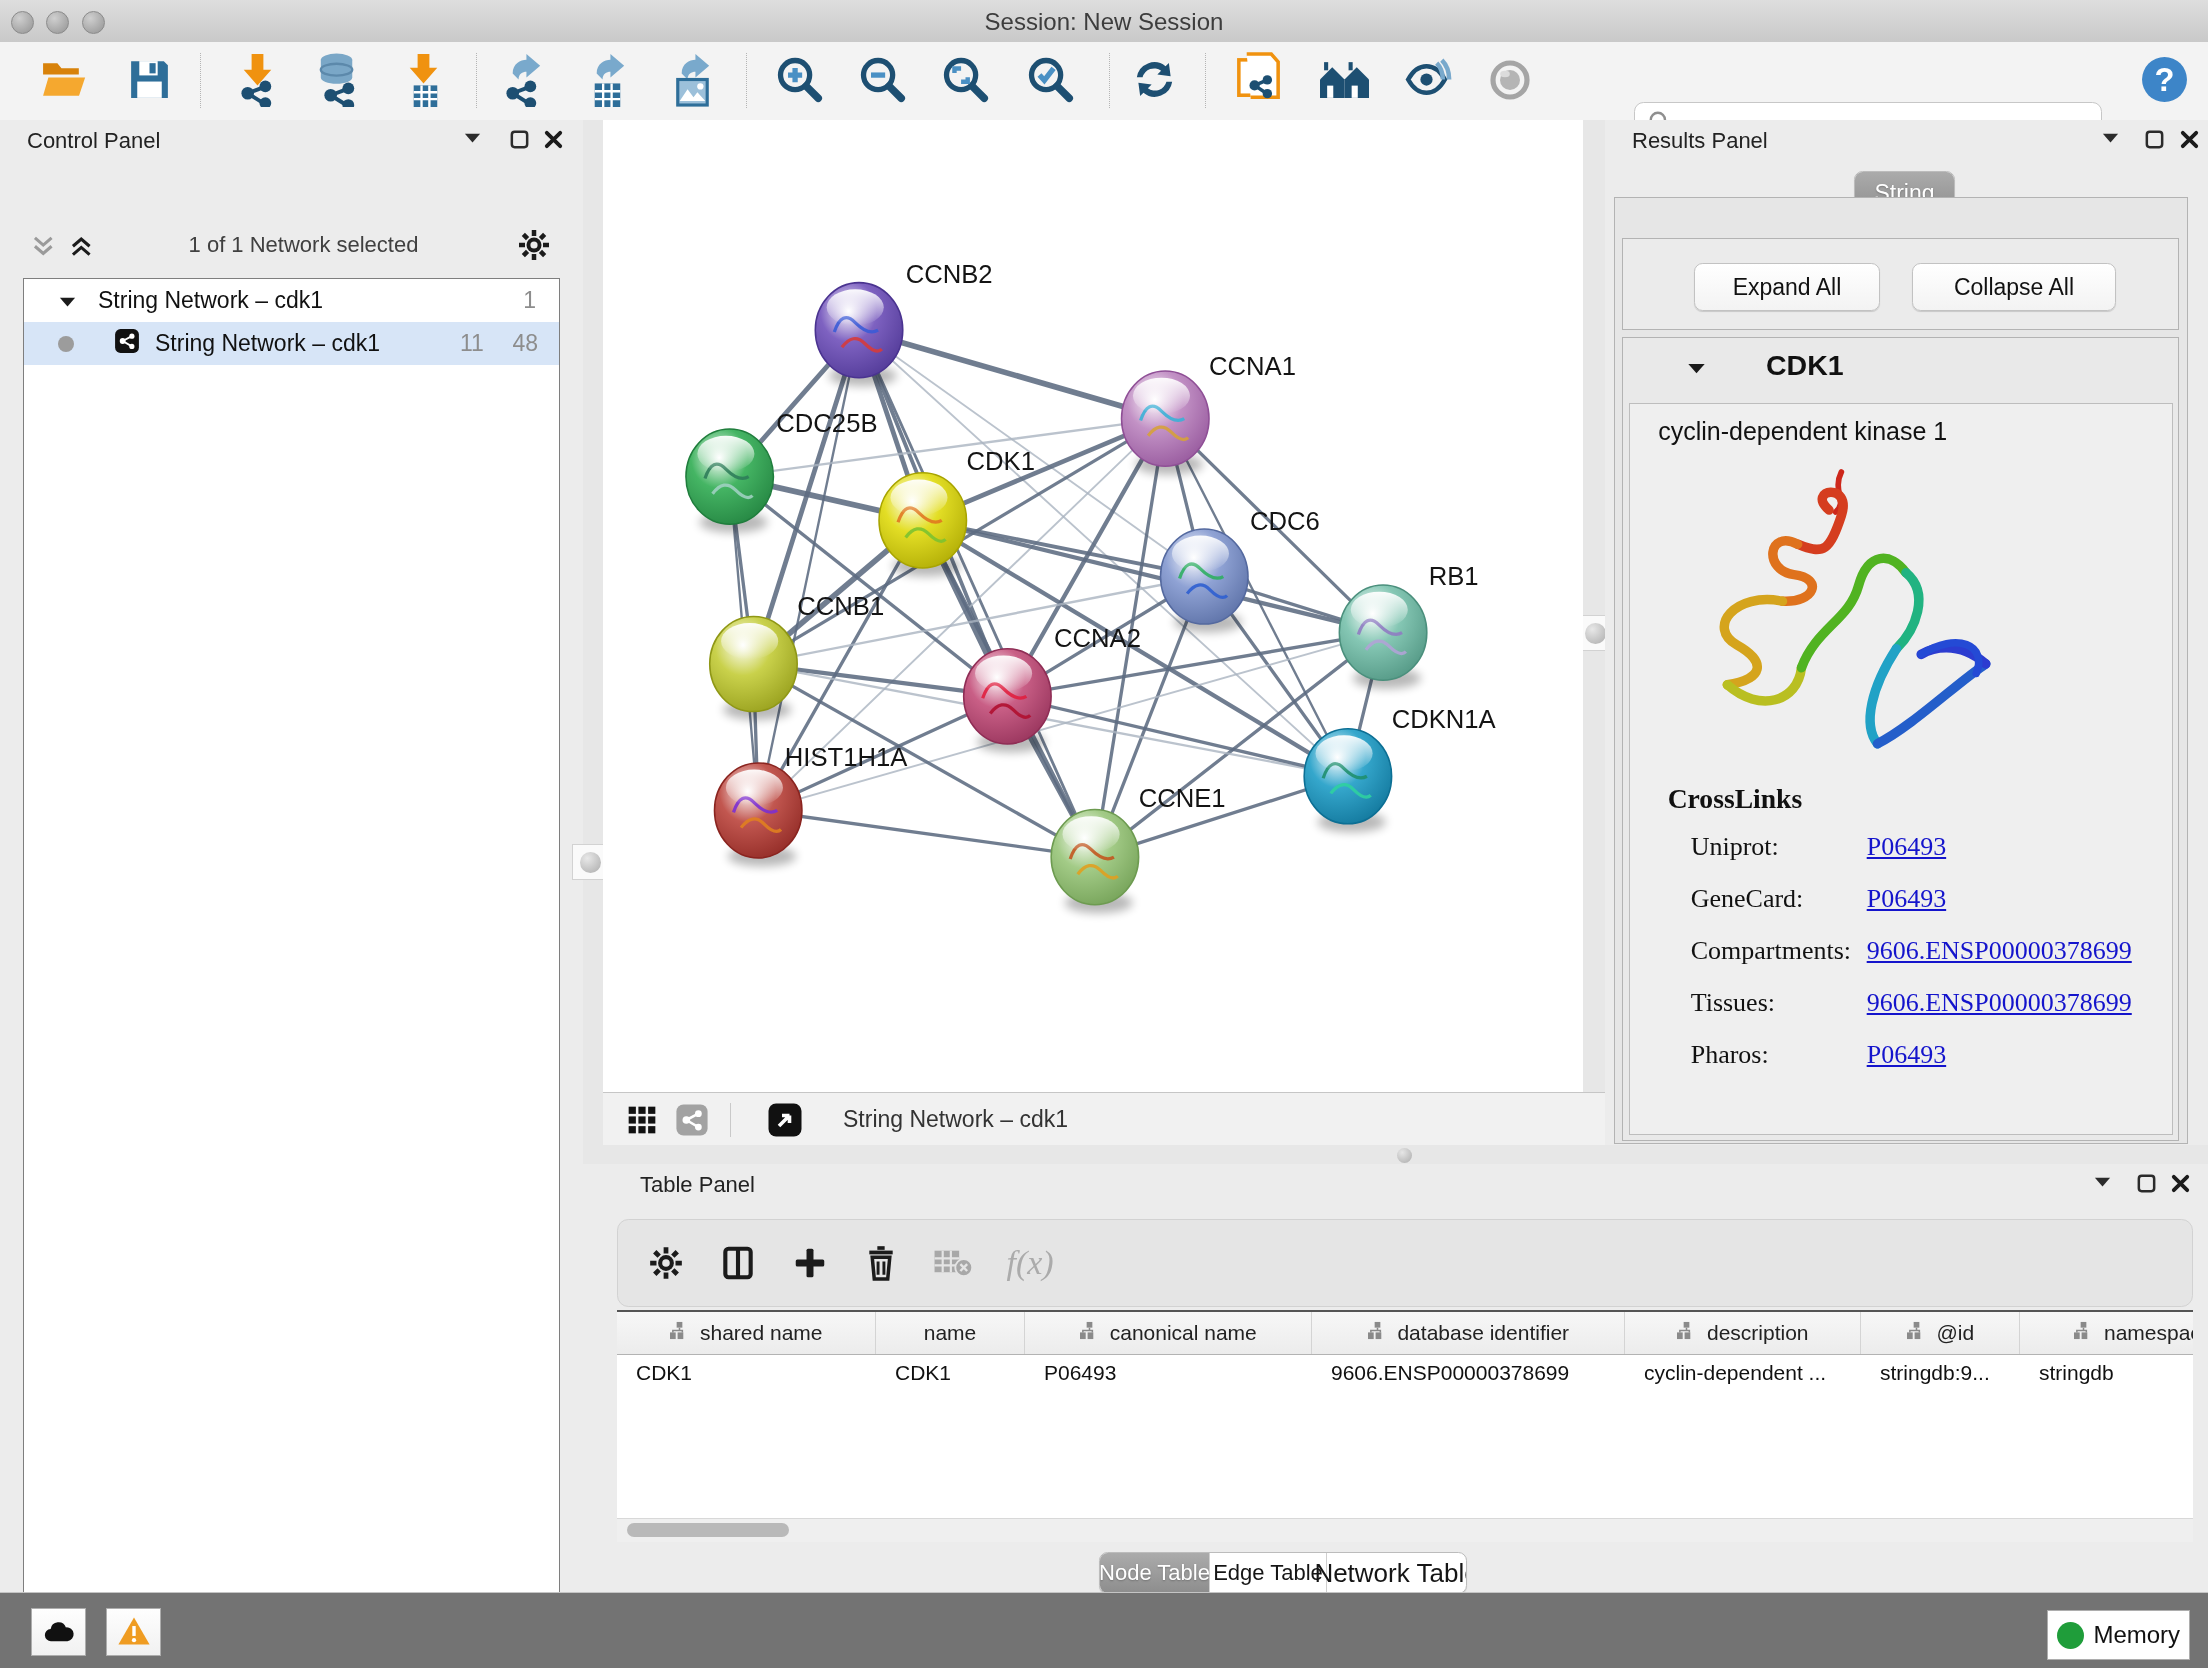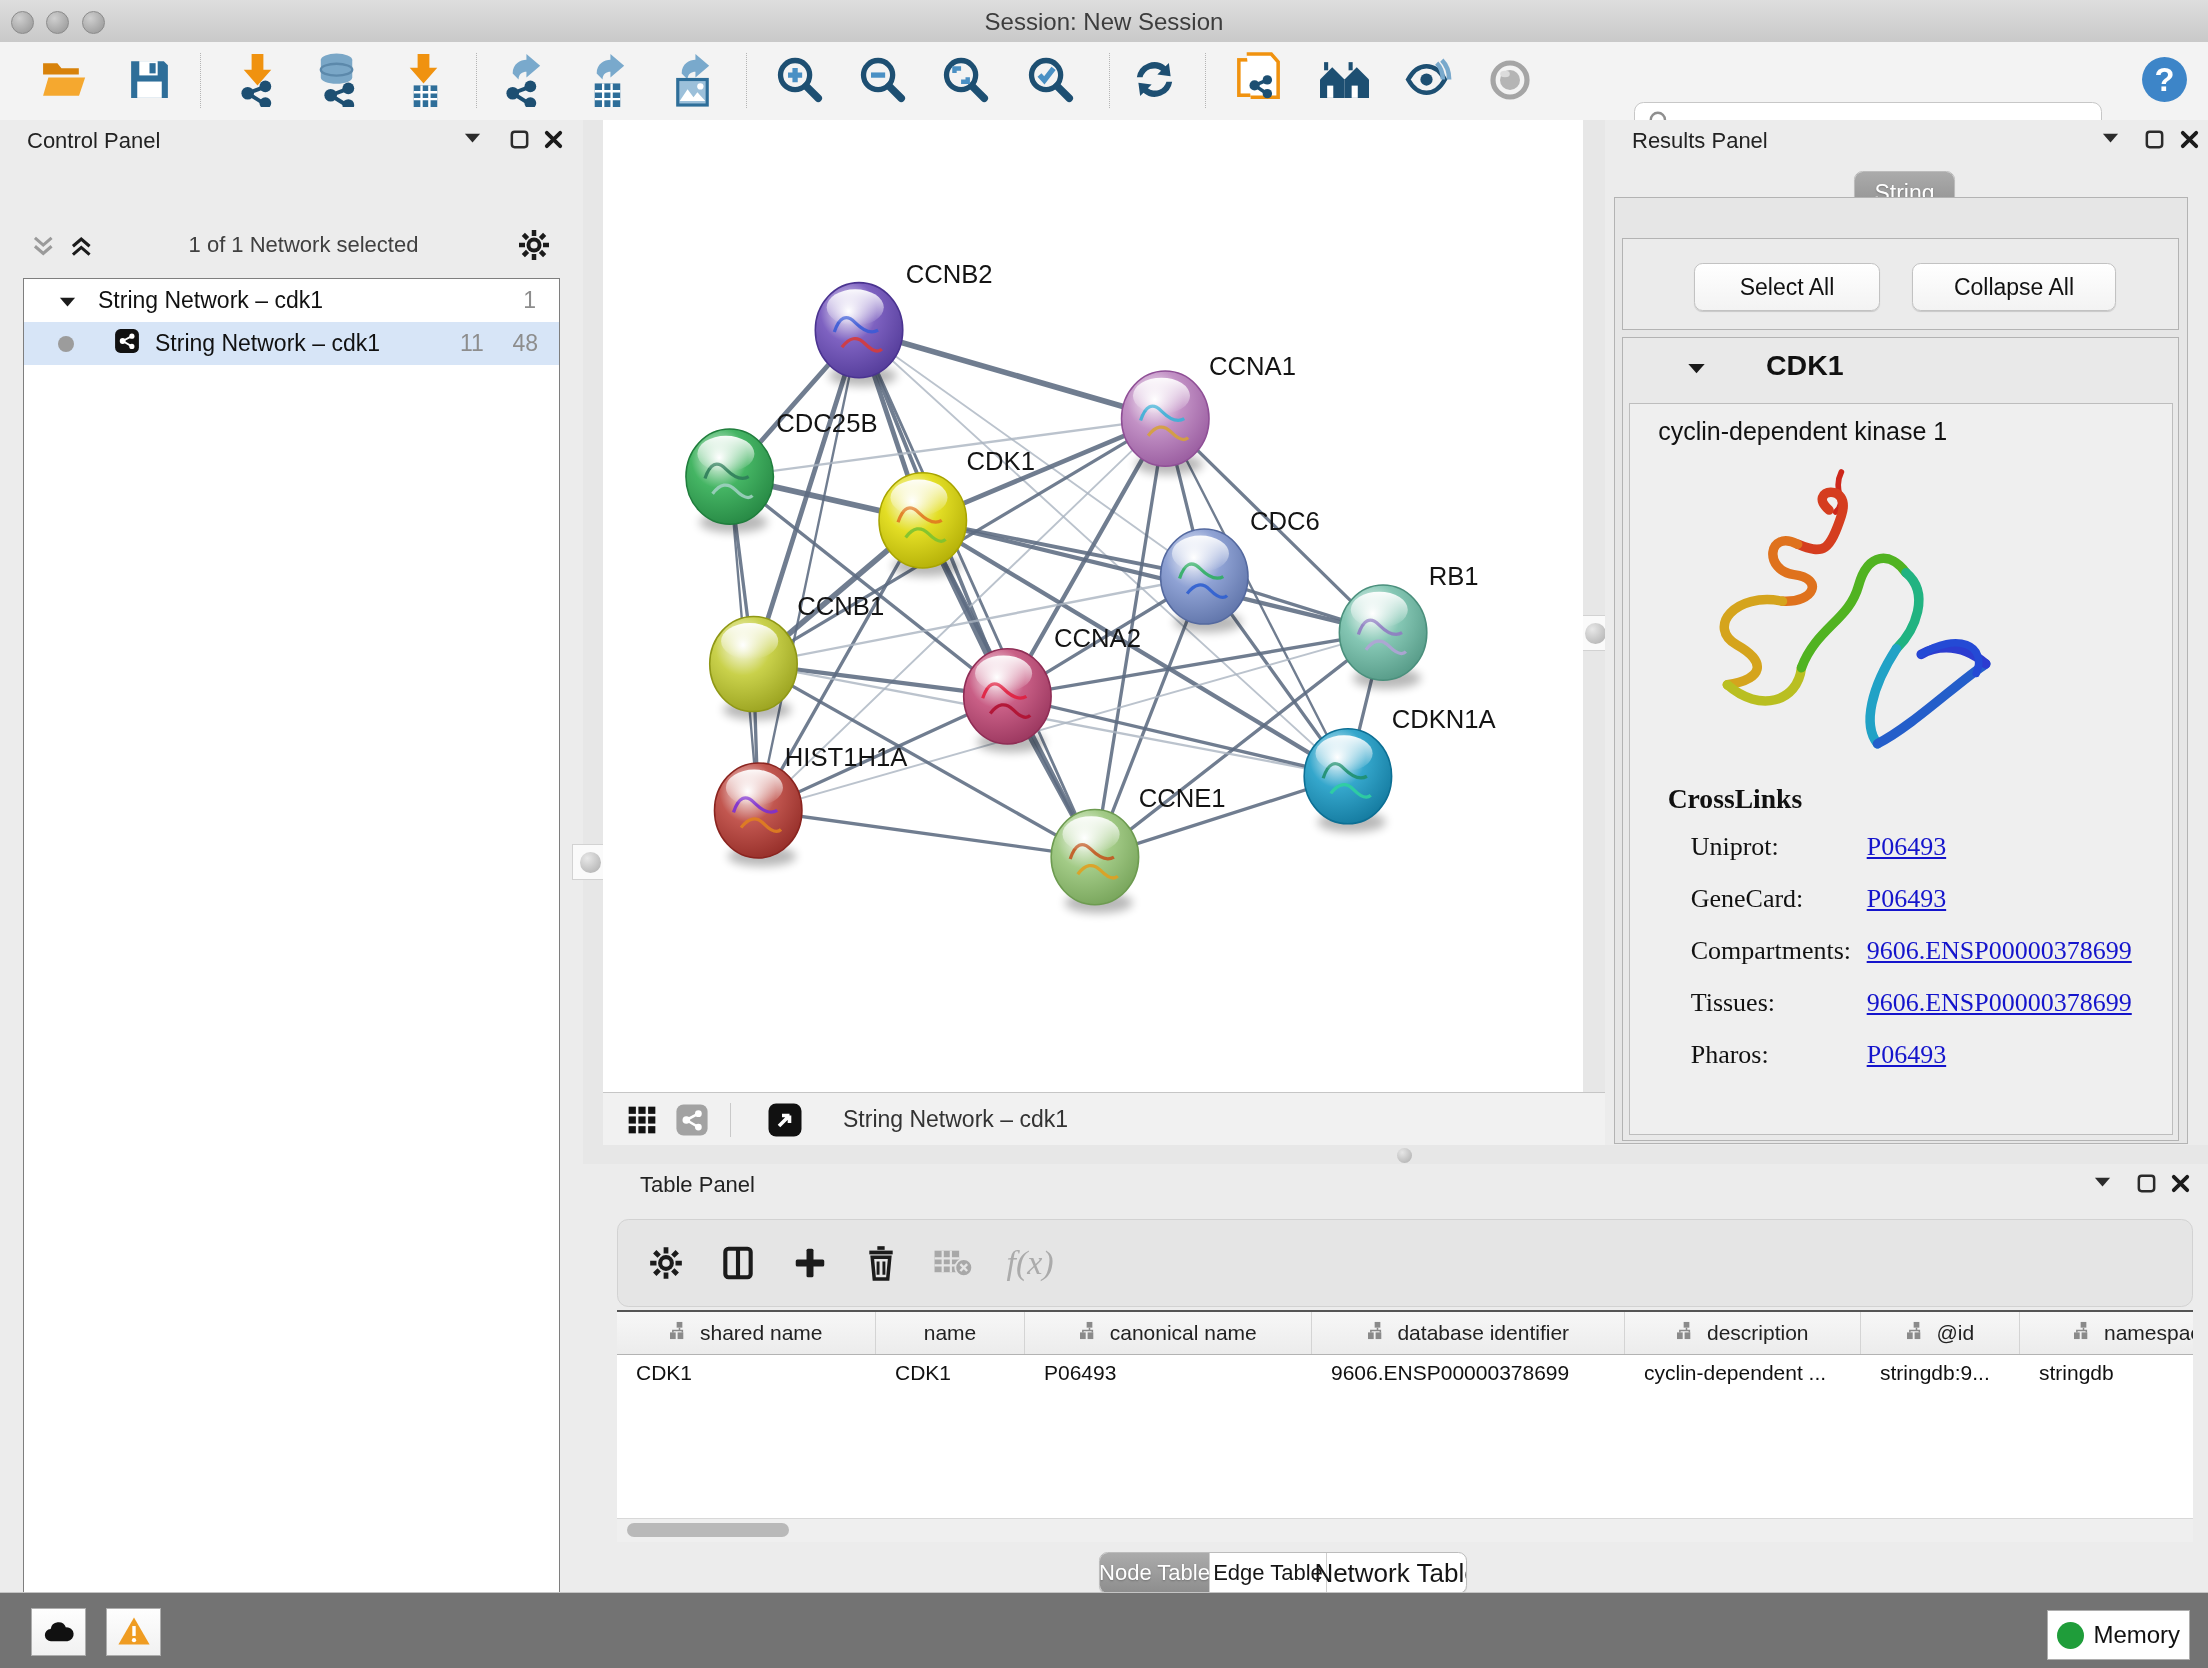--- a/index.html
+++ b/index.html
@@ -609,21 +609,21 @@
           <path d="M5 5l14 14M19 5L5 19" stroke="#1b1b1b" stroke-width="4" stroke-linecap="round"></path>
         </svg>
       </div>
 
     <div class="abs seg" style="left:249px;top:51px;height:43px;">
       <div class="sel" style="width:99px">String</div>
     </div>
 
     <div class="abs rbox" style="left:8.6px;top:77px;width:574px;height:947px;background:#e6e6e6;"></div>
     <div class="abs rbox" style="left:17px;top:118px;width:557px;height:92px;background:#ebebeb;">
-      <div class="btn abs" style="left:71px;top:24px;width:184px;height:46px;">Select All</div>
+      <div class="btn abs" style="left:71px;top:24px;width:184px;height:46px;">Expand All</div>
       <div class="btn abs" style="left:289px;top:24px;width:202px;height:46px;">Collapse All</div>
     </div>
     <div class="abs rbox" style="left:17px;top:217px;width:557px;height:804px;background:#e9e9e9;">
       <div class="abs picon" style="left:63px;top:23px;">
           <svg width="21" height="14.3" viewBox="0 0 20 14">
             <path d="M2 3l8 9 8-9z" fill="#1b1b1b"></path>
           </svg>
         </div>
       <div class="abs" style="left:143px;top:11.4px;font-size:28.5px;font-weight:bold;color:#111;">CDK1</div>
       <div class="abs" style="left:5.7px;top:65px;width:544px;height:732px;border:1px solid #bdbdbd;background:#efefef;box-sizing:border-box;">

